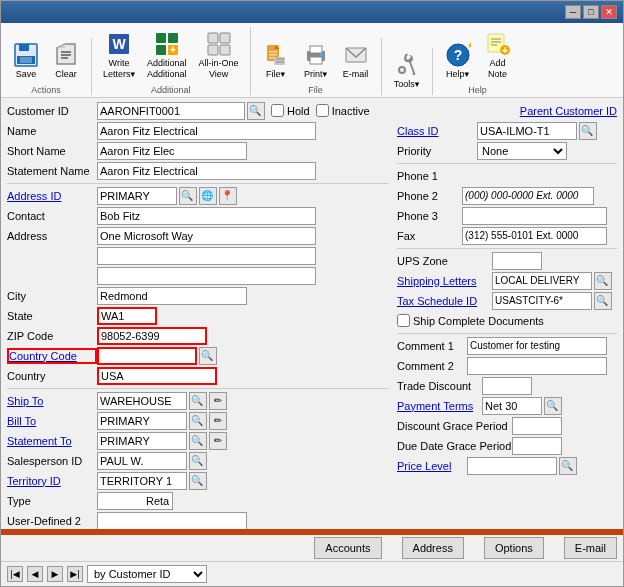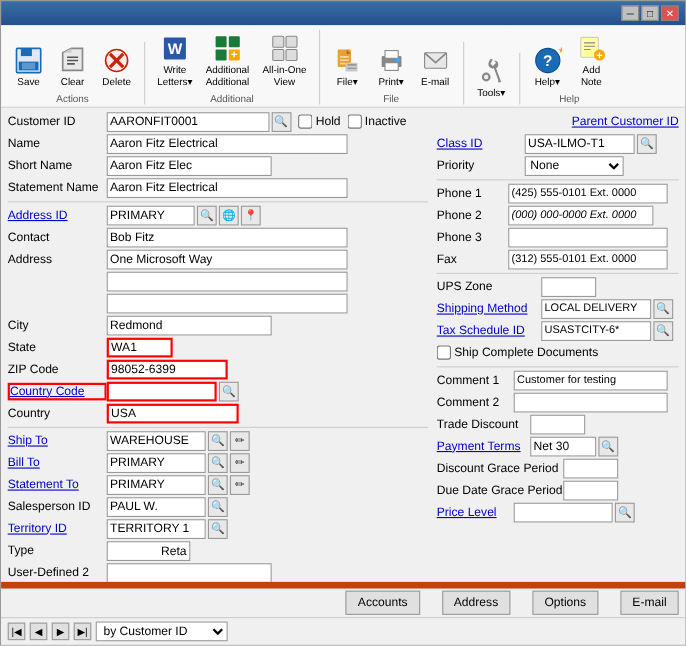--- a/index.html
+++ b/index.html
@@ -301,30 +301,20 @@
           </div>
           <div class="ribbon-btn">
             <div class="ribbon-btn-icon">
               <svg width="26" height="26" viewBox="0 0 26 26">
                 <path d="M4 6 L12 2 L22 2 L22 22 L4 22 Z" fill="#e8e8e8" stroke="#888" stroke-width="1.5"></path>
                 <path d="M4 6 L12 2 L12 6 Z" fill="#ccc"></path>
                 <path d="M8 10 L18 10 M8 13 L18 13 M8 16 L15 16" stroke="#555" stroke-width="1.5"></path>
               </svg>
             </div>
             <span class="ribbon-btn-label">Clear</span>
-          </div>
-          <div class="ribbon-btn">
-            <div class="ribbon-btn-icon">
-              <svg width="26" height="26" viewBox="0 0 26 26">
-                <circle cx="13" cy="13" r="10" fill="#ffeeee" stroke="#cc2200" stroke-width="1.5"></circle>
-                <line x1="7" y1="7" x2="19" y2="19" stroke="#cc2200" stroke-width="3"></line>
-                <line x1="19" y1="7" x2="7" y2="19" stroke="#cc2200" stroke-width="3"></line>
-              </svg>
-            </div>
-            <span class="ribbon-btn-label">Delete</span>
           </div>
         </div>
         <div class="ribbon-group-label">Actions</div>
       </div>
 
       <div class="ribbon-group">
         <div class="ribbon-group-inner">
           <div class="ribbon-btn">
             <div class="ribbon-btn-icon">
               <svg width="26" height="26" viewBox="0 0 26 26">
@@ -602,21 +592,20 @@
           <span class="form-label" style="min-width:80px">Priority</span>
           <select style="width:90px; height:18px; font-size:11px;">
             <option>None</option>
           </select>
         </div>
 
         <hr class="section-divider">
 
         <div class="form-row">
           <span class="form-label" style="min-width:65px">Phone 1</span>
-          <input class="form-input" style="width: 145px; font-size: 10px;" type="text" value="(425) 555-0101 Ext. 0000">
         </div>
 
         <div class="form-row">
           <span class="form-label" style="min-width:65px">Phone 2</span>
           <input class="form-input" style="width: 132px; font-size: 10px; font-style: italic;" type="text" value="(000) 000-0000 Ext. 0000">
         </div>
 
         <div class="form-row">
           <span class="form-label" style="min-width:65px">Phone 3</span>
           <input class="form-input" style="width: 145px; font-size: 10px;" type="text">
@@ -628,21 +617,21 @@
         </div>
 
         <hr class="section-divider">
 
         <div class="form-row">
           <span class="form-label" style="min-width:95px">UPS Zone</span>
           <input class="form-input xshort" type="text" style="">
         </div>
 
         <div class="form-row">
-          <span class="form-label link" style="min-width:95px">Shipping Method</span>
+          <span class="form-label link" style="min-width:95px">Shipping Letters</span>
           <input class="form-input" style="width: 100px; font-size: 10px;" type="text" value="LOCAL DELIVERY">
           <button class="lookup-btn">🔍</button>
         </div>
 
         <div class="form-row">
           <span class="form-label link" style="min-width:95px">Tax Schedule ID</span>
           <input class="form-input" style="width: 100px; font-size: 10px;" type="text" value="USASTCITY-6*">
           <button class="lookup-btn">🔍</button>
         </div>
 

